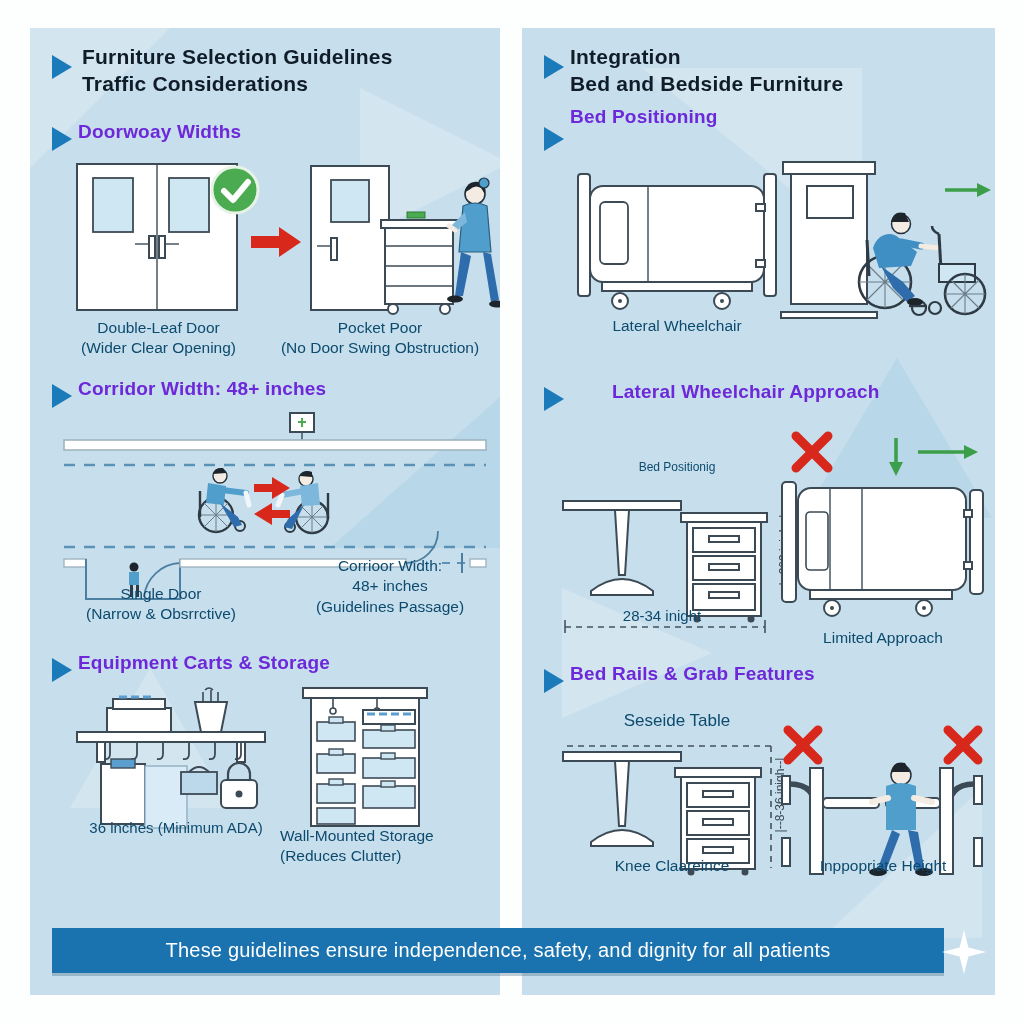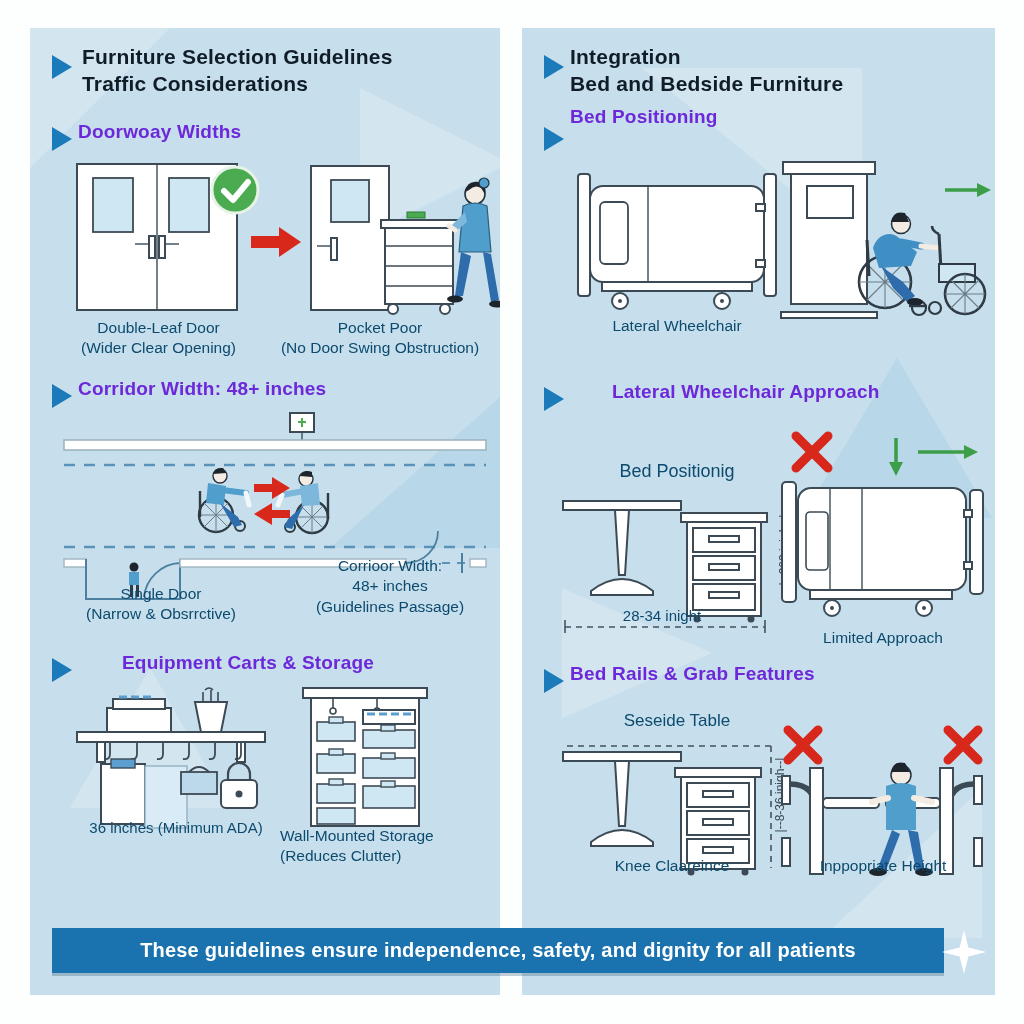--- a/index.html
+++ b/index.html
@@ -14,21 +14,21 @@
   .marker{position:absolute;width:0;height:0;border-left:20px solid #1a7aba;
           border-top:12px solid transparent;border-bottom:12px solid transparent;}
   .h1{position:absolute;font-size:21px;line-height:1.28;font-weight:bold;color:#101d28;letter-spacing:.2px;}
   .h2{position:absolute;font-size:19px;font-weight:bold;color:#6d28d9;letter-spacing:.2px;}
   .lbl{position:absolute;font-size:15.5px;line-height:1.32;color:#0c4a6e;text-align:center;}
   .lbl.small{font-size:15px;}
   .dimv{position:absolute;font-size:12px;color:#3b4a56;transform:rotate(-90deg);transform-origin:50% 50%;
         white-space:nowrap;text-align:center;}
   .banner{position:absolute;left:52px;top:928px;width:892px;height:45px;background:#1a72ae;
           display:flex;align-items:center;justify-content:center;box-shadow:0 3px 0 rgba(16,60,95,.25);}
-  .banner span{color:#ffffff;font-size:20px;font-weight:bold;letter-spacing:.2px;}
+  .banner span{color:#ffffff;font-size:20px;font-weight:normal;letter-spacing:.2px;}
   .sparkle{position:absolute;left:942px;top:930px;width:44px;height:44px;background:#ffffff;
            clip-path:polygon(50% 0,60% 40%,100% 50%,60% 60%,50% 100%,40% 60%,0 50%,40% 40%);}
   svg{position:absolute;overflow:visible;}
   .st{stroke:#3c4a55;stroke-width:2;fill:#ffffff;}
   .thin{stroke:#3c4a55;stroke-width:1.4;fill:none;}
 </style>
 </head>
 <body>
 
 <div class="canvas">
@@ -153,21 +153,21 @@
       <div>Single Door</div>
       <div>(Narrow &amp; Obsrrctive)</div>
     </div>
     <div class="lbl" style="left:252px;top:528px;width:216px;">
       <div>Corrioor Width:</div>
       <div>48+ inches</div>
       <div>(Guidelines Passage)</div>
     </div>
 
     <div class="marker" style="left:22px;top:630px;"></div>
-    <div class="h2" style="left:48px;top:624px;margin-left:44px;">Equipment Carts &amp; Storage</div>
+    <div class="h2" style="left:48px;top:624px;">Equipment Carts &amp; Storage</div>
 
     <svg style="left:25px;top:656px;" width="440" height="160" viewBox="0 0 440 160">
 
       <rect x="22" y="48" width="188" height="10" class="st"></rect>
       <rect x="42" y="58" width="8" height="20" class="st" stroke-width="1.6"></rect>
       <rect x="182" y="58" width="8" height="20" class="st" stroke-width="1.6"></rect>
 
       <rect x="52" y="24" width="64" height="24" class="st" stroke-width="1.8"></rect>
       <rect x="58" y="15" width="52" height="10" class="st" stroke-width="1.8"></rect>
       <path d="M64,13 h8 M76,13 h8 M88,13 h8" stroke="#5a9fd0" stroke-width="3"></path>
@@ -283,21 +283,21 @@
       <circle cx="188" cy="134" r="20" fill="none" stroke="#2e3a44" stroke-width="2.6"></circle>
       <path d="M188,114 v40 M168,134 h40 M174,120 l28,28 M202,120 l-28,28" stroke="#6b7c88" stroke-width="1.1"></path>
       <circle cx="158" cy="148" r="6" fill="none" stroke="#2e3a44" stroke-width="2.2"></circle>
     </svg>
 
     <div class="lbl" style="left:40px;top:288px;width:230px;">Lateral Wheelchair</div>
 
     <div class="marker" style="left:22px;top:359px;"></div>
     <div class="h2" style="left:48px;top:353px;margin-left:42px;">Lateral Wheelchair Approach</div>
 
-    <div class="lbl" style="left:40px;top:432px;width:230px;font-size:18px;">Bed Positionig</div>
+    <div class="lbl" style="left:40px;top:432px;width:230px;font-size:12px;">Bed Positionig</div>
 
     <svg style="left:35px;top:455px;" width="230" height="150" viewBox="0 0 230 150">
       <rect x="6" y="18" width="118" height="9" class="st"></rect>
       <polygon points="58,27 72,27 68,92 62,92" class="st" stroke-width="1.8"></polygon>
       <path d="M34,108 Q65,84 96,108 L96,112 L34,112 Z" class="st" stroke-width="1.8"></path>
       <rect x="124" y="30" width="86" height="9" class="st"></rect>
       <rect x="130" y="39" width="74" height="94" class="st"></rect>
       <rect x="136" y="45" width="62" height="24" class="st" stroke-width="1.6"></rect>
         <rect x="152" y="53" width="30" height="6" class="st" stroke-width="1.4"></rect>
       <rect x="136" y="73" width="62" height="24" class="st" stroke-width="1.6"></rect>

